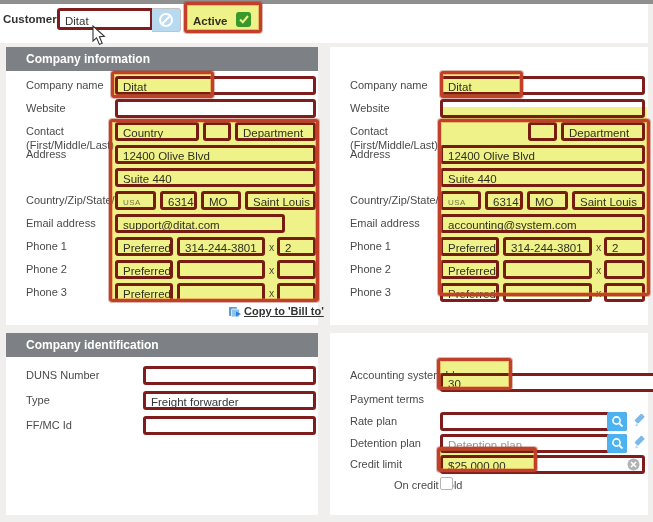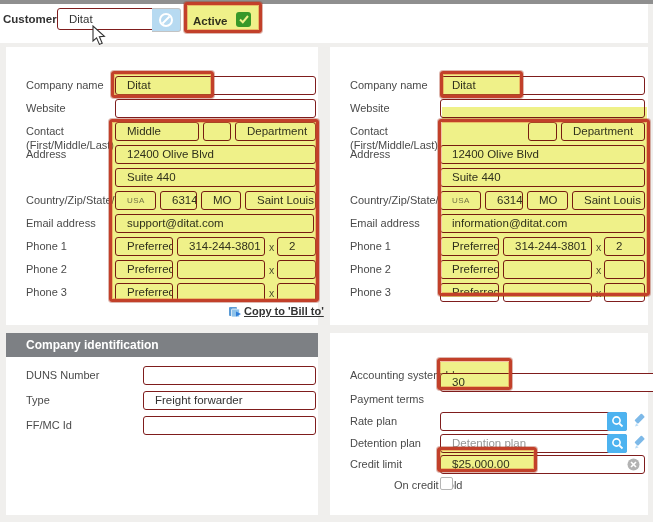--- a/index.html
+++ b/index.html
@@ -9,22 +9,22 @@
     font-family:"Liberation Sans","DejaVu Sans",sans-serif;
     -webkit-font-smoothing:antialiased;
   }
   .topstrip{position:absolute;left:0;top:0;width:653px;height:4px;background:#8f8f8f;}
   .topbar{position:absolute;left:0;top:4px;width:648px;height:39px;background:#ffffff;}
   .lbl{position:absolute;font-size:11px;color:#4a4a4a;white-space:nowrap;}
   .lbl2{position:absolute;font-size:11px;color:#4a4a4a;white-space:nowrap;}
   .blbl{position:absolute;font-size:11.5px;font-weight:bold;color:#333;white-space:nowrap;}
   .inp{
     position:absolute;height:19px;box-sizing:border-box;background:#fff;
-    border:1px solid #7f1d1d;border-radius:3px;font-size:11.5px;color:#333;
-    line-height:17px;padding:0 11px;white-space:nowrap;overflow:hidden;
+    border:3px solid #7f1d1d;border-radius:3px;font-size:11.5px;color:#333;
+    line-height:17px;padding:0 5px;white-space:nowrap;overflow:hidden;
   }
   .dd{padding-right:16px;}
   .ph{color:#979797;}
   .panel{position:absolute;background:#ffffff;}
   .phead{
     position:absolute;left:0;top:0;right:0;height:24px;background:#7d8084;
     color:#fff;font-size:12px;font-weight:bold;line-height:24px;padding-left:20px;
     box-sizing:border-box;
   }
   .country{font-size:8px;color:#7a7a7a;letter-spacing:.4px;line-height:18px;}
@@ -74,45 +74,46 @@
     </div>
     <div class="blbl" style="left:193px;top:11px;">Active</div>
     <div class="cb-on" style="left:236px;top:8px;">
       <svg width="10" height="9" viewBox="0 0 10 9">
         <polyline points="1,4.5 3.8,7.2 9,1" fill="none" stroke="#ffffff" stroke-width="2"></polyline>
       </svg>
     </div>
   </div>
 
   <div class="panel" style="left:6px;top:47px;width:312px;height:278px;">
+    <div class="phead">Company information</div>
 
     <div class="lbl" style="left:20px;top:32px;">Company name</div>
     <div class="inp" style="left:109px;top:29px;width:201px;">Ditat</div>
 
     <div class="lbl" style="left:20px;top:55px;">Website</div>
     <div class="inp" style="left:109px;top:52px;width:201px;"></div>
 
     <div class="lbl" style="left:20px;top:78px;">Contact</div>
     <div class="lbl2" style="left:20px;top:92px;">(First/Middle/Last)</div>
-    <div class="inp" style="left:109px;top:75px;width:84px;">Middle</div>
+    <div class="inp" style="left:109px;top:75px;width:84px;">Country</div>
     <div class="inp" style="left:197px;top:75px;width:28px;"></div>
     <div class="inp" style="left:229px;top:75px;width:81px;">Department</div>
 
     <div class="lbl" style="left:20px;top:101px;">Address</div>
     <div class="inp" style="left:109px;top:98px;width:201px;">12400 Olive Blvd</div>
     <div class="inp" style="left:109px;top:121px;width:201px;">Suite 440</div>
 
     <div class="lbl" style="left:20px;top:147px;">Country/Zip/State/City</div>
     <div class="inp dd country" style="left:109px;top:144px;width:41px;">USA</div>
     <div class="inp" style="left:154px;top:144px;width:37px;">63141</div>
     <div class="inp dd" style="left:195px;top:144px;width:40px;">MO</div>
     <div class="inp" style="left:239px;top:144px;width:71px;">Saint Louis</div>
 
     <div class="lbl" style="left:20px;top:170px;">Email address</div>
-    <div class="inp" style="left:109px;top:167px;width:199px;">support@ditat.com</div>
+    <div class="inp" style="left:109px;top:167px;width:170px;">support@ditat.com</div>
 
     <div class="lbl" style="left:20px;top:193px;">Phone 1</div>
     <div class="inp dd" style="left:109px;top:190px;width:58px;">Preferred</div>
     <div class="inp" style="left:171px;top:190px;width:88px;">314-244-3801</div>
     <div class="xsep" style="left:263px;top:194px;">x</div>
     <div class="inp" style="left:271px;top:190px;width:39px;">2</div>
 
     <div class="lbl" style="left:20px;top:216px;">Phone 2</div>
     <div class="inp dd" style="left:109px;top:213px;width:58px;">Preferred</div>
     <div class="inp" style="left:171px;top:213px;width:88px;"></div>
@@ -150,21 +151,21 @@
     <div class="inp" style="left:110px;top:98px;width:205px;">12400 Olive Blvd</div>
     <div class="inp" style="left:110px;top:121px;width:205px;">Suite 440</div>
 
     <div class="lbl" style="left:20px;top:147px;">Country/Zip/State/City</div>
     <div class="inp dd country" style="left:110px;top:144px;width:41px;">USA</div>
     <div class="inp" style="left:155px;top:144px;width:38px;">63141</div>
     <div class="inp dd" style="left:197px;top:144px;width:41px;">MO</div>
     <div class="inp" style="left:242px;top:144px;width:73px;">Saint Louis</div>
 
     <div class="lbl" style="left:20px;top:170px;">Email address</div>
-    <div class="inp" style="left:110px;top:167px;width:205px;">information@ditat.com</div>
+    <div class="inp" style="left:110px;top:167px;width:205px;">accounting@system.com</div>
 
     <div class="lbl" style="left:20px;top:193px;">Phone 1</div>
     <div class="inp dd" style="left:110px;top:190px;width:59px;">Preferred</div>
     <div class="inp" style="left:173px;top:190px;width:89px;">314-244-3801</div>
     <div class="xsep" style="left:266px;top:194px;">x</div>
     <div class="inp" style="left:274px;top:190px;width:41px;">2</div>
 
     <div class="lbl" style="left:20px;top:216px;">Phone 2</div>
     <div class="inp dd" style="left:110px;top:213px;width:59px;">Preferred</div>
     <div class="inp" style="left:173px;top:213px;width:89px;"></div>

